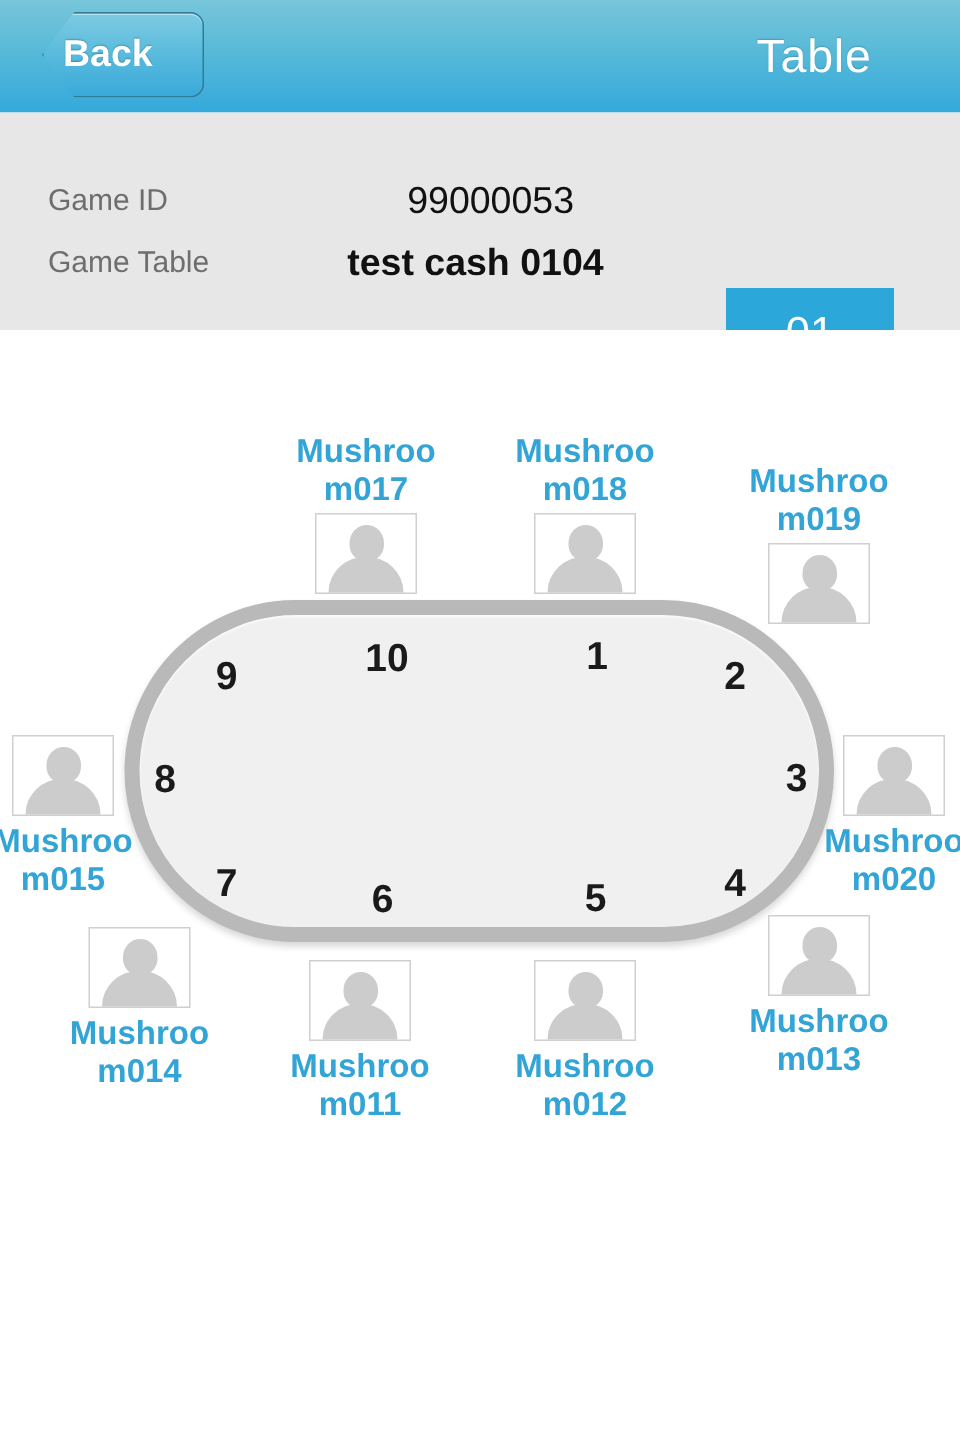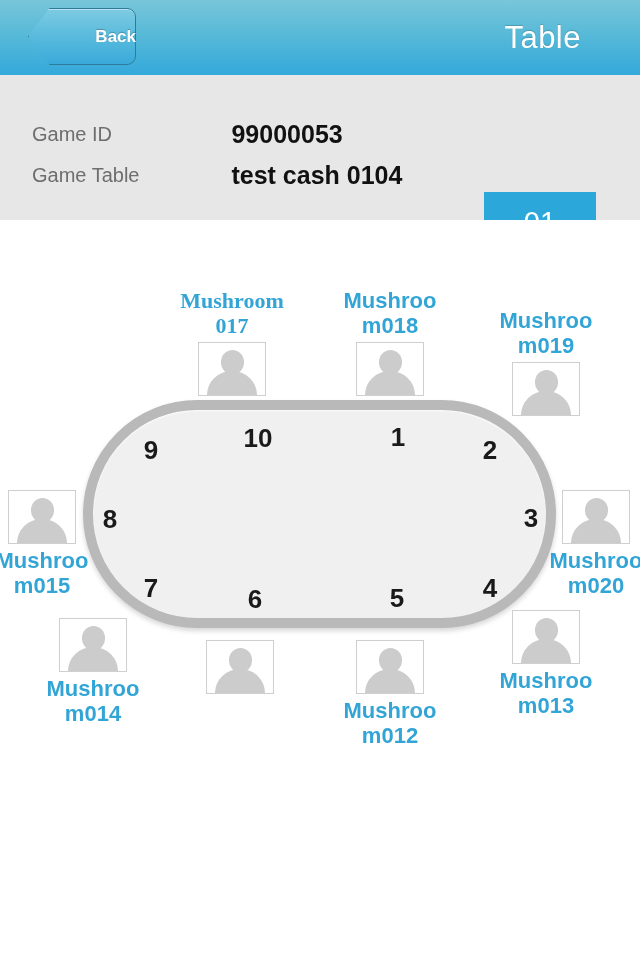--- a/index.html
+++ b/index.html
@@ -56,23 +56,23 @@
     border-radius: 0 9px 9px 0;
     -webkit-clip-path: polygon(20% 0%, 100% 0%, 100% 100%, 20% 100%, 0% 50%);
     clip-path: polygon(20% 0%, 100% 0%, 100% 100%, 20% 100%, 0% 50%);
     box-shadow: inset 0 1px 0 rgba(255,255,255,0.45);
   }
   .back-button .bb-label {
     position: absolute;
     left: 14px; top: 0;
     width: 94px; height: 57px;
     line-height: 57px;
-    text-align: right;
+    text-align: left;
     color: #ffffff;
-    font-size: 17px;
+    font-size: 25px;
     font-weight: 700;
     text-shadow: 0 -1px 1px rgba(0,0,0,0.25);
   }
 
   
   .info-panel {
     position: absolute;
     left: 0; top: 75px;
     width: 640px; height: 145px;
     background: #e7e7e7;
@@ -90,21 +90,21 @@
     font-weight: 400;
     vertical-align: top;
   }
   .info-value {
     display: inline-block;
     color: #111111;
     font-size: 25px;
     font-weight: 700;
     vertical-align: top;
   }
-  .info-value.plain { font-weight: 700; }
+  .info-value.plain { font-weight: 400; margin-left: 40px; }
 
   .table-badge {
     position: absolute;
     left: 484px; top: 117px;
     width: 112px; height: 60px;
     background: #2ba7da;
     color: #ffffff;
     font-size: 29px;
     font-weight: 400;
     text-align: center;
@@ -226,21 +226,21 @@
     <div class="seat-num" style="left:511px; top:284px;">3</div>
     <div class="seat-num" style="left:470px; top:354px;">4</div>
     <div class="seat-num" style="left:377px; top:364px;">5</div>
     <div class="seat-num" style="left:235px; top:365px;">6</div>
     <div class="seat-num" style="left:131px; top:354px;">7</div>
     <div class="seat-num" style="left:90px;  top:285px;">8</div>
     <div class="seat-num" style="left:131px; top:216px;">9</div>
     <div class="seat-num" style="left:238px; top:204px;">10</div>
 
 
-    <div class="seat label-top" style="left:180px; top:68px;font-family:Liberation Serif, serif;">
+    <div class="seat label-top" style="left:192px; top:68px;">
       <div class="seat-name">Mushroom017</div>
       <div class="avatar">
         <div class="av-head"></div>
         <div class="av-body"></div>
       </div>
     </div>
 
     <div class="seat label-top" style="left:338px; top:68px;">
       <div class="seat-name">Mushroom018</div>
       <div class="avatar">
@@ -279,20 +279,21 @@
         <div class="av-body"></div>
       </div>
       <div class="seat-name">Mushroom014</div>
     </div>
 
     <div class="seat label-bottom" style="left:188px; top:420px;">
       <div class="avatar">
         <div class="av-head"></div>
         <div class="av-body"></div>
       </div>
+      <div class="seat-name">Mushroom011</div>
     </div>
 
     <div class="seat label-bottom" style="left:338px; top:420px;">
       <div class="avatar">
         <div class="av-head"></div>
         <div class="av-body"></div>
       </div>
       <div class="seat-name">Mushroom012</div>
     </div>
 

